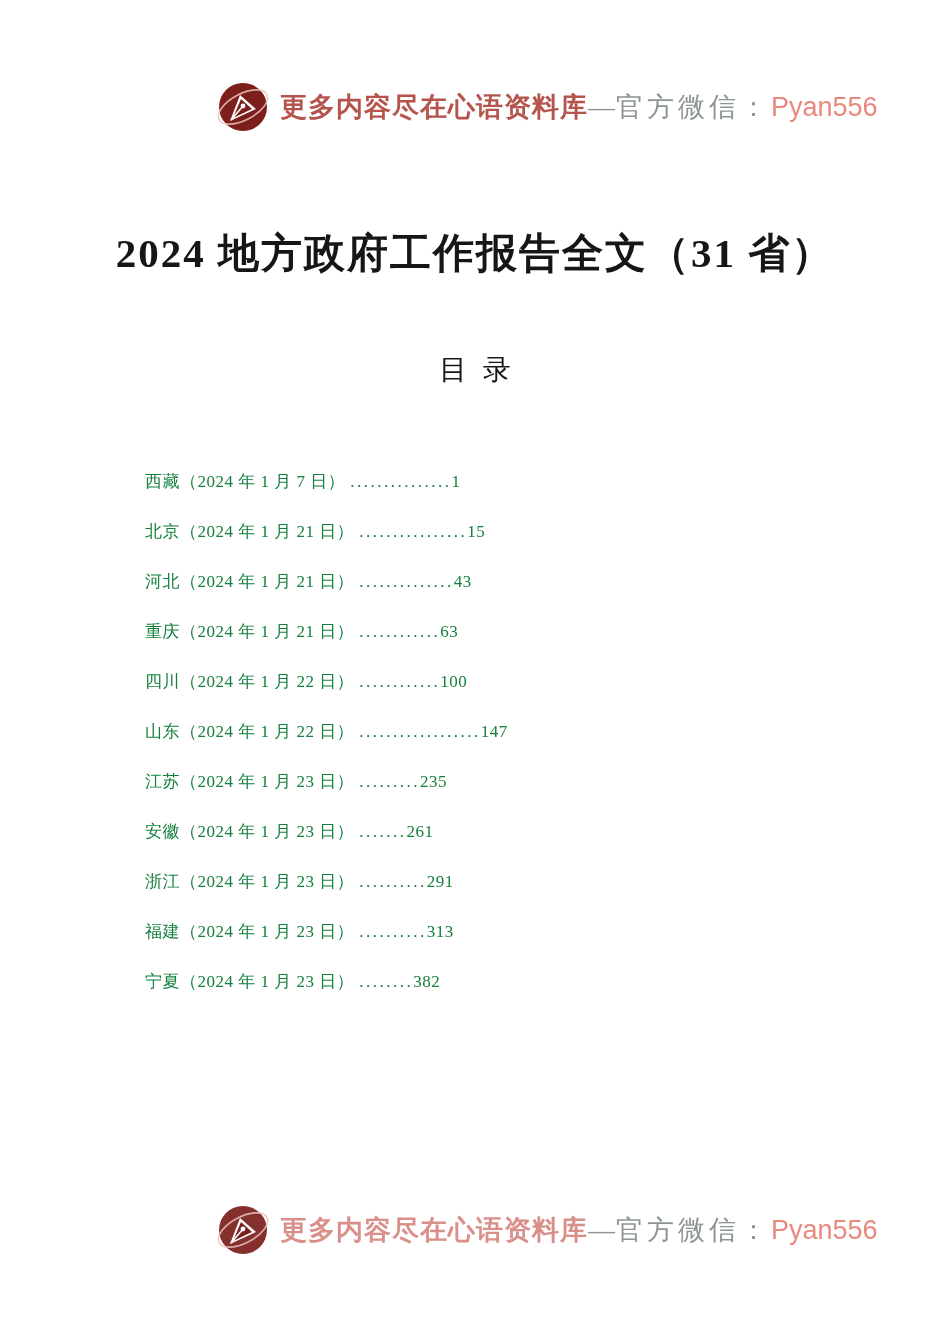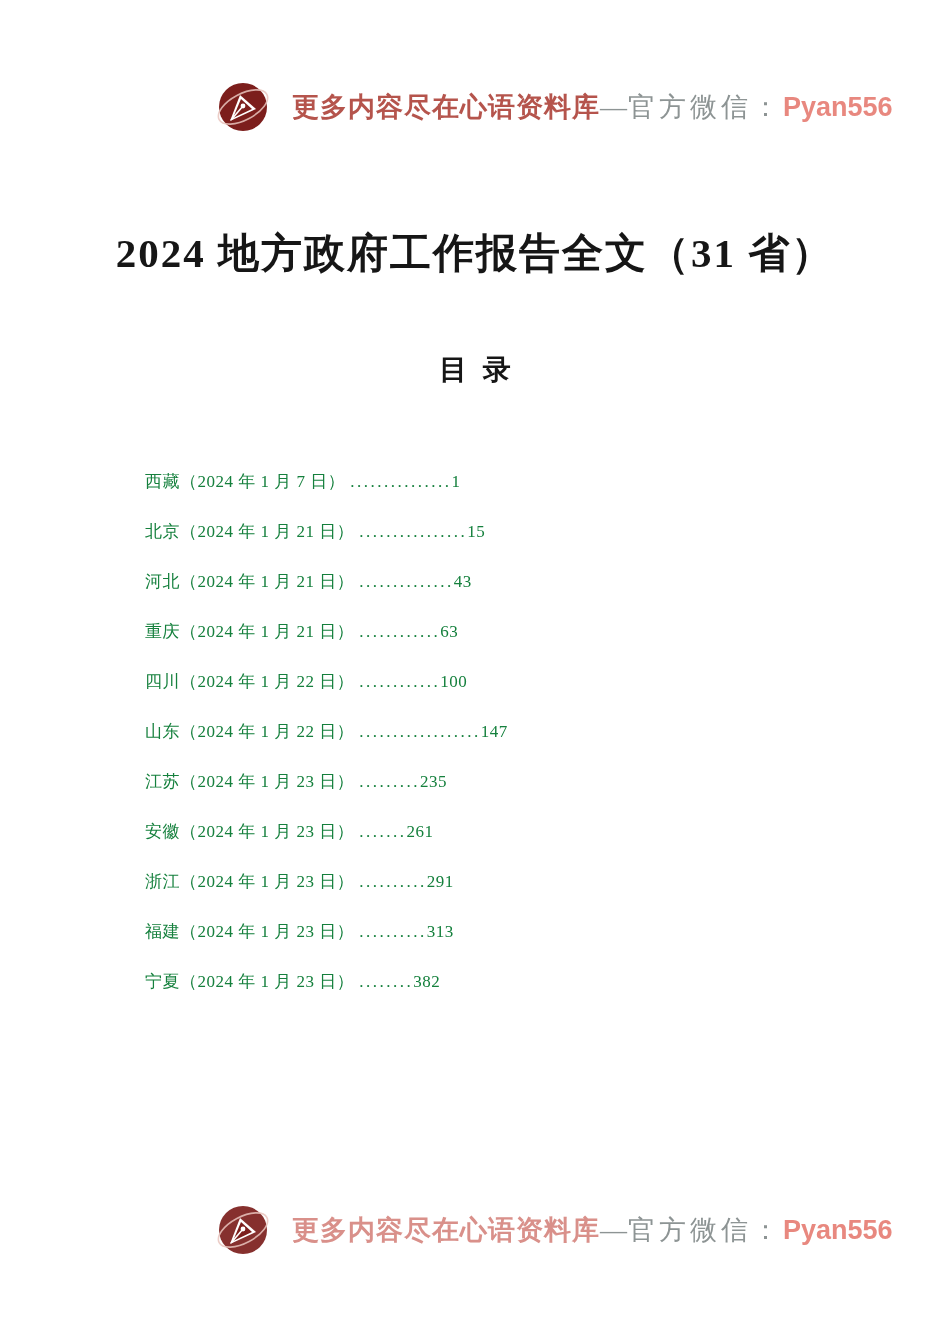--- a/index.html
+++ b/index.html
@@ -18,38 +18,38 @@
     display:flex; align-items:center; gap:10px;
     white-space:nowrap;
   }
   .watermark.top    { top:80px; }
   .watermark.bottom { top:1203px; }
 
   .wm-logo { width:54px; height:54px; flex:0 0 auto; position:relative; }
   .wm-logo svg { display:block; }
 
   .wm-text { font-size:27px; font-weight:700; letter-spacing:1px; }
-  .wm-main  { color:var(--header_red);margin-left:12px; }
+  .wm-main  { color:var(--header_red); }
   .watermark.bottom .wm-main { color:var(--footer_red); }
   .wm-dash  { color:var(--script_gray); font-weight:400; }
   .wm-label { color:var(--script_gray); font-weight:400; letter-spacing:4px; }
-  .wm-id    { color:var(--wechat_pink); font-family:"Liberation Sans",sans-serif; font-weight:700; letter-spacing:0;text-align:right; }
+  .wm-id    { color:var(--wechat_pink); font-family:"Liberation Sans",sans-serif; font-weight:400; letter-spacing:0;text-align:right; }
 
   
   .doc-title {
     position:absolute; top:226px; left:0; width:100%;
     text-align:center;
     font-size:41px; font-weight:700;
     letter-spacing:2px;
     color:var(--text_black);
   }
   .toc-heading {
     position:absolute; top:351px; left:0; width:100%;
     text-align:center;
-    font-size:28px; font-weight:700;
+    font-size:28px; font-weight:400;
     letter-spacing:0.55em; text-indent:0.55em;
     color:var(--text_black);
   }
 
   
   .toc-list {
     position:absolute; top:457px; left:145px; right:60px;
     list-style:none;
   }
   .toc-entry {

